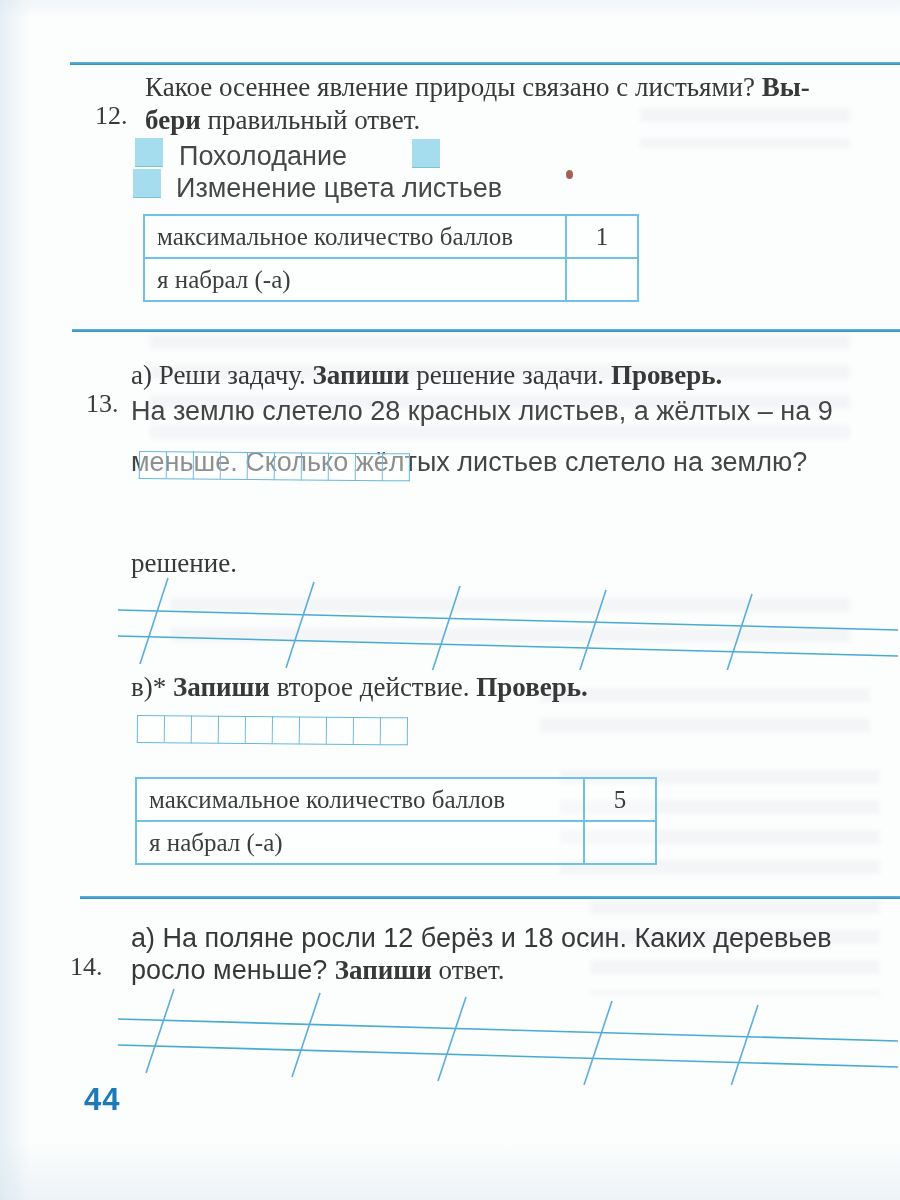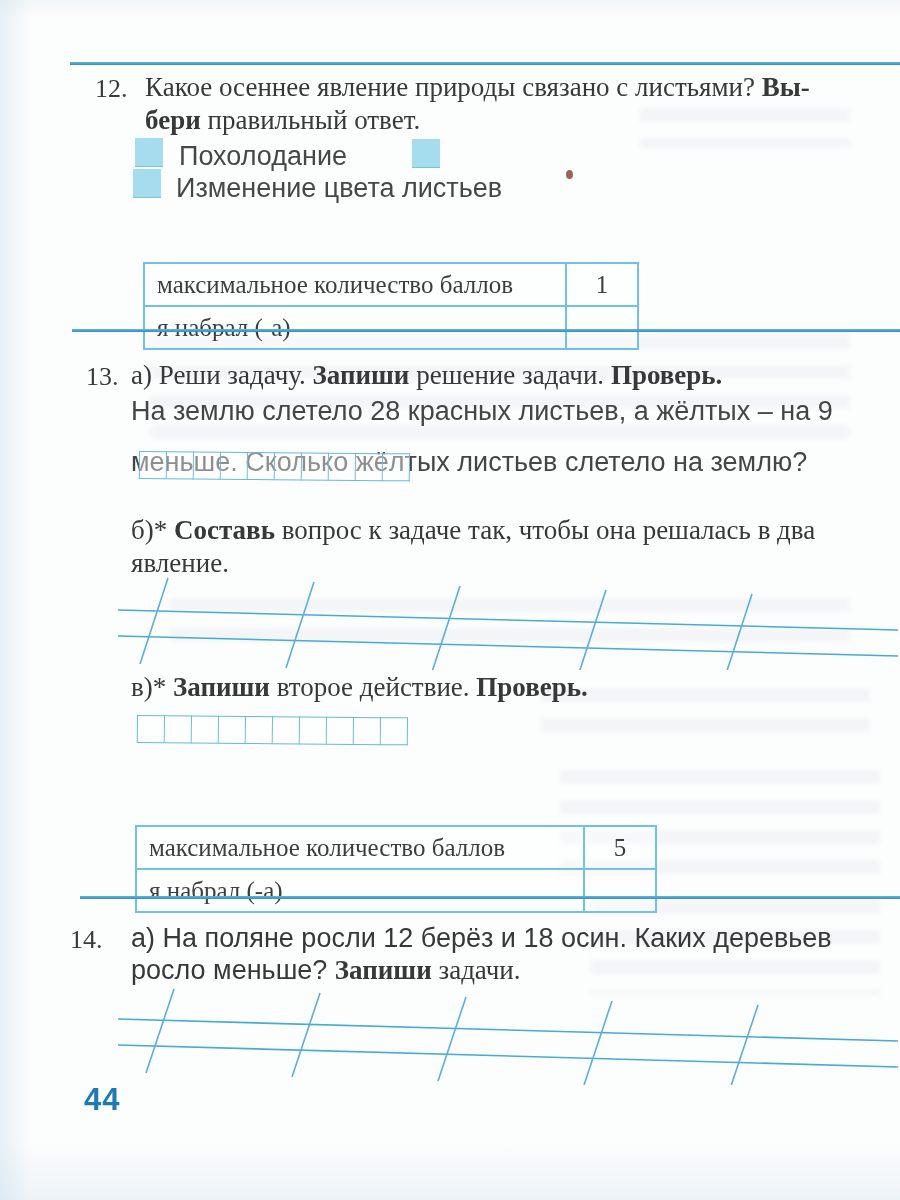--- a/index.html
+++ b/index.html
@@ -13,27 +13,27 @@
     background:
       linear-gradient(90deg, rgba(190,215,230,.35) 0, rgba(190,215,230,0) 30px),
       linear-gradient(0deg, rgba(205,220,235,.30) 0, rgba(205,220,235,0) 60px),
       linear-gradient(180deg, rgba(210,225,235,.25) 0, rgba(210,225,235,0) 18px),
       #fcfdfd;
   }
   .serif{font-family:"Liberation Serif", serif;}
   .sans{font-family:"Liberation Sans", sans-serif;}
   .b{font-weight:bold;}
   .abs{position:absolute;}
-  .qnum{font-size:26px;color:#3a3a3a;}
+  .qnum{font-size:26px;color:#3a3a3a;margin-top:27px;}
   .qline{font-size:27px;color:#383838;white-space:nowrap;line-height:33px;}
   .sansline{font-family:"Liberation Sans", sans-serif;font-size:27px;color:#454545;white-space:nowrap;line-height:31px;}
   .rule{position:absolute;height:3px;background:linear-gradient(180deg,#63b6dd,#2f8fc2);}
   .optbox{position:absolute;width:28px;height:28px;background:#a6ddee;border-bottom:1px solid #7cc3db;}
   .optlabel{position:absolute;font-family:"Liberation Sans", sans-serif;font-size:27px;color:#474747;white-space:nowrap;}
-  .score{position:absolute;border:2px solid #6fc2e5;background:rgba(255,255,255,.35);margin-top:48px;}
+  .score{position:absolute;border:2px solid #6fc2e5;background:rgba(255,255,255,.35);}
   .score .row{display:flex;border-bottom:2px solid #6fc2e5;}
   .score .row:last-child{border-bottom:none;}
   .score .lbl{flex:1;font-size:25px;color:#3d3d3d;padding:7px 6px 6px 12px;}
   .score .val{width:70px;border-left:2px solid #6fc2e5;display:flex;align-items:center;justify-content:center;font-size:25px;color:#3d3d3d;}
   .cells{position:absolute;display:flex;transform:rotate(.5deg);transform-origin:left top;}
   .cells .cell{width:26px;height:26px;border:1.5px solid #6ab8dd;border-left:none;background:rgba(255,255,255,.4);}
   .cells .cell:first-child{border-left:1.5px solid #6ab8dd;}
   .wsvg{position:absolute;}
   .folio{position:absolute;font-family:"Liberation Sans", sans-serif;font-weight:bold;font-size:31px;color:#1e7ab7;letter-spacing:1px;}
   .bleed{
@@ -91,22 +91,21 @@
       <div class="cell"></div>
       <div class="cell"></div>
       <div class="cell"></div>
       <div class="cell"></div>
       <div class="cell"></div>
       <div class="cell"></div>
       <div class="cell"></div>
       <div class="cell"></div>
     </div>
 
-  <div class="abs qline" style="left:131px;top:514px;"><span>б)* </span><span class="b">Составь</span><span> вопрос к задаче так, чтобы она решалась в два</span></div>
-  <div class="abs qline" style="left:131px;top:547px;"><span>явление.</span></div>
+  <div class="abs qline" style="left:131px;top:547px;"><span>решение.</span></div>
 
   <svg class="wsvg" style="left:108px;top:570px;" width="792" height="100">
     <g stroke="#47abd2" stroke-width="1.6" fill="none">
       <line x1="10" y1="40" x2="790" y2="60"></line>
       <line x1="10" y1="66" x2="790" y2="86"></line>
     </g>
     <g stroke="#5aaede" stroke-width="1.6" fill="none">
       <line x1="32" y1="94" x2="60" y2="8"></line>
       <line x1="178" y1="98" x2="206" y2="12"></line>
       <line x1="324" y1="102" x2="352" y2="16"></line>
@@ -138,21 +137,21 @@
     <div class="row">
       <div class="lbl">я набрал (-а)</div>
       <div class="val"></div>
     </div>
   </div>
 
   <div class="rule" style="left:80px;top:896px;width:820px;"></div>
 
   <div class="abs qnum" style="left:70px;top:925px;">14.</div>
   <div class="abs qline" style="left:131px;top:922px;line-height:32px;"><span class="sans">а) На поляне росли 12 берёз и 18 осин. Каких деревьев</span></div>
-  <div class="abs qline" style="left:131px;top:954px;line-height:32px;"><span class="sans">росло меньше? </span><span class="b serif">Запиши</span><span class="serif"> задачи.</span></div>
+  <div class="abs qline" style="left:131px;top:954px;line-height:32px;"><span class="sans">росло меньше? </span><span class="b serif">Запиши</span><span class="serif"> ответ.</span></div>
 
   <svg class="wsvg" style="left:108px;top:985px;" width="792" height="100">
     <g stroke="#47abd2" stroke-width="1.6" fill="none">
       <line x1="10" y1="34" x2="790" y2="56"></line>
       <line x1="10" y1="60" x2="790" y2="82"></line>
     </g>
     <g stroke="#5aaede" stroke-width="1.6" fill="none">
       <line x1="38" y1="88" x2="66" y2="4"></line>
       <line x1="184" y1="92" x2="212" y2="8"></line>
       <line x1="330" y1="96" x2="358" y2="12"></line>

